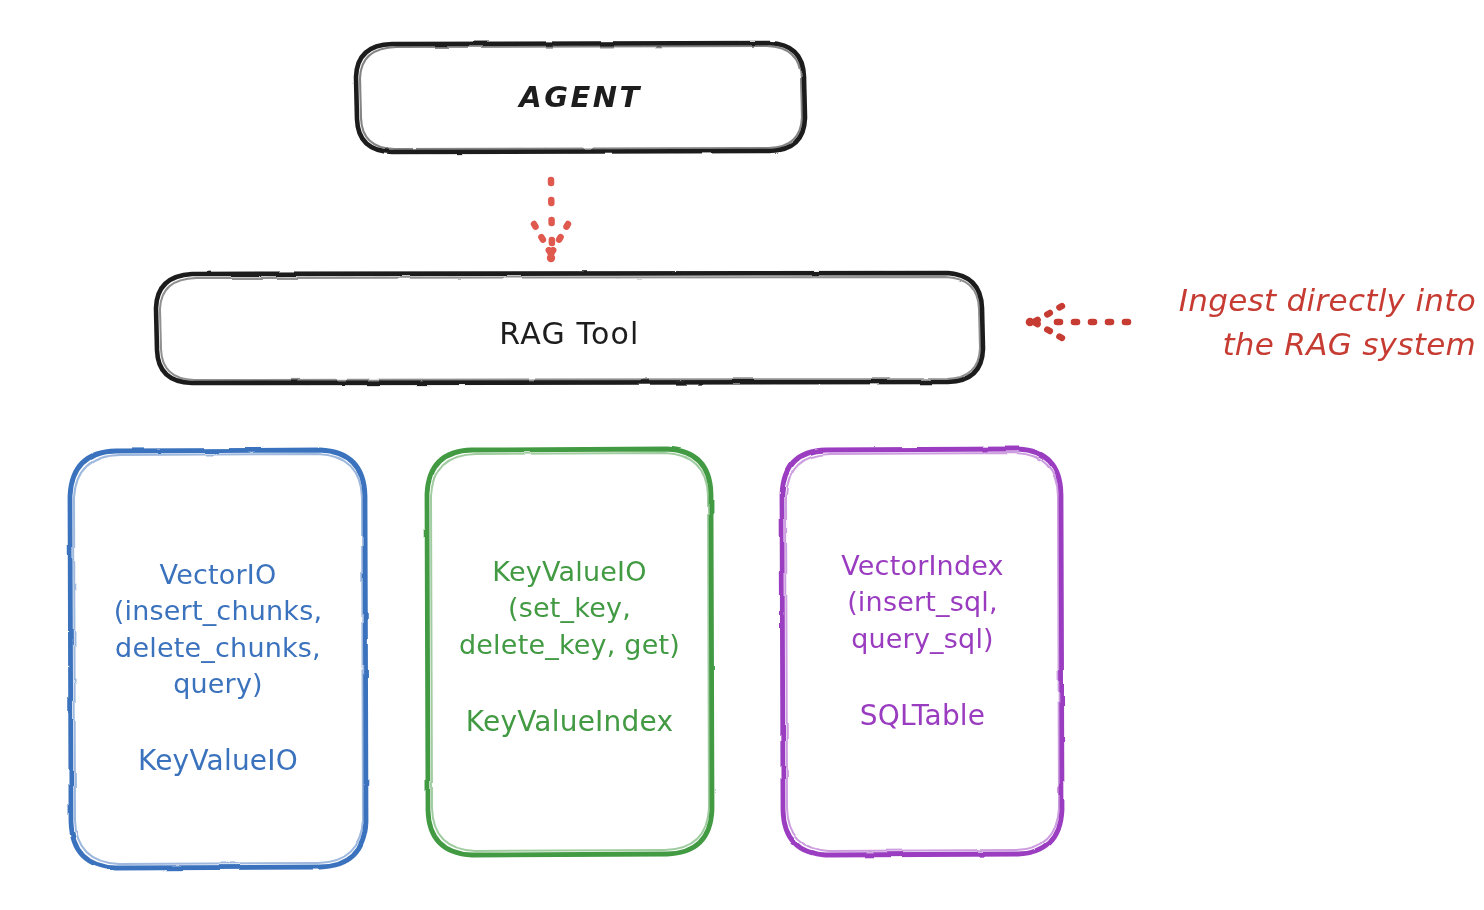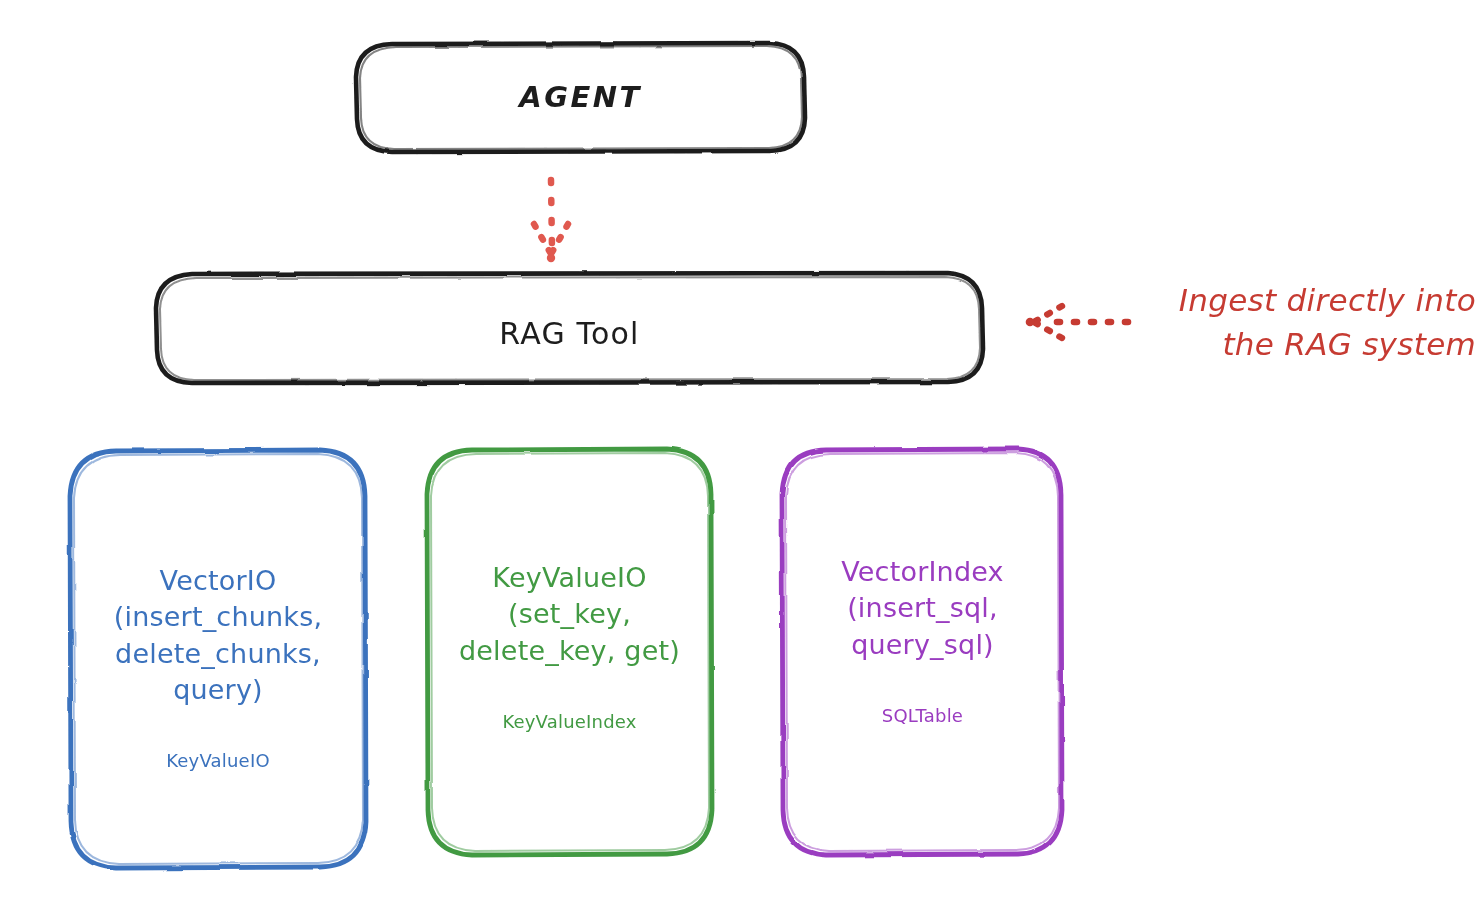--- a/index.html
+++ b/index.html
@@ -91,21 +91,21 @@
   .provider-label {
     font-family: "DejaVu Sans", sans-serif;
     font-size: 27px;
     font-weight: 500;
     line-height: 1.35;
     white-space: pre-line;
     letter-spacing: 0.2px;
   }
   .provider-index {
     font-family: "DejaVu Sans", sans-serif;
-    font-size: 18px;
+    font-size: 28px;
     font-weight: 500;
     letter-spacing: 0.2px;
     margin-top: 42px;
   }
   #vector-io-node .provider-label,
   #vector-io-node .provider-index { color: #3b72bd; }
   #key-value-io-node .provider-label,
   #key-value-io-node .provider-index { color: #429a43; }
   #relational-io-node .provider-label,
   #relational-io-node .provider-index { color: #9a3cc0; }

